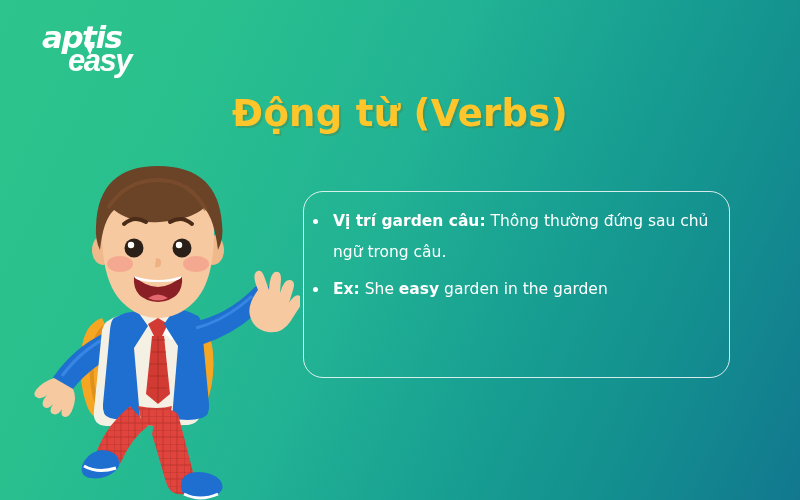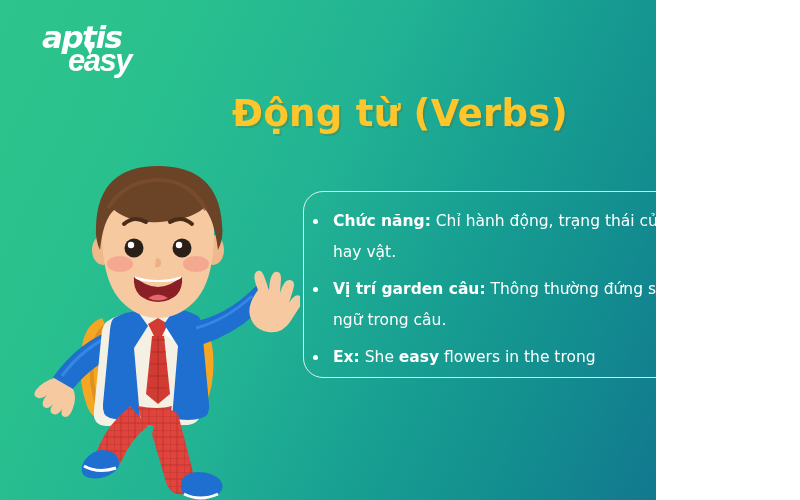--- a/index.html
+++ b/index.html
@@ -8,21 +8,21 @@
   }
   body {
     width: 800px;
     height: 500px;
     overflow: hidden;
     font-family: "Liberation Sans", sans-serif;
   }
 
   #slide {
     position: relative;
-    width: 656px;
+    width: 800px;
     height: 500px;
     background: linear-gradient(115deg, #2ec48c 0%, #29c08e 22%, #22b394 45%, #18a092 64%, #13908f 80%, #12788f 100%);
     overflow: hidden;
   }
 
   
   #logo {
     position: absolute;
     left: 38px;
     top: 22px;
@@ -235,25 +235,21 @@
         <path d="M154 344 q16 8 34 0" fill="none" stroke="#ffffff" stroke-width="3"></path>
       </g>
     </svg>
   </div>
 
   <div id="card"></div>
 
   <div id="bullets">
     <div class="bullet">
       <span class="dot"></span>
-      <b>Chức năng:</b><span> Chỉ hành động, trạng thái của người hay vật.</span>
-    </div>
-    <div class="bullet">
-      <span class="dot"></span>
       <b>Vị trí garden câu:</b><span> Thông thường đứng sau chủ ngữ trong câu.</span>
     </div>
     <div class="bullet">
       <span class="dot"></span>
-      <b>Ex:</b><span> She </span><b>easy</b><span> flowers in the trong</span>
+      <b>Ex:</b><span> She </span><b>easy</b><span> garden in the garden</span>
     </div>
   </div>
 
 </div>
 
 </body></html>

